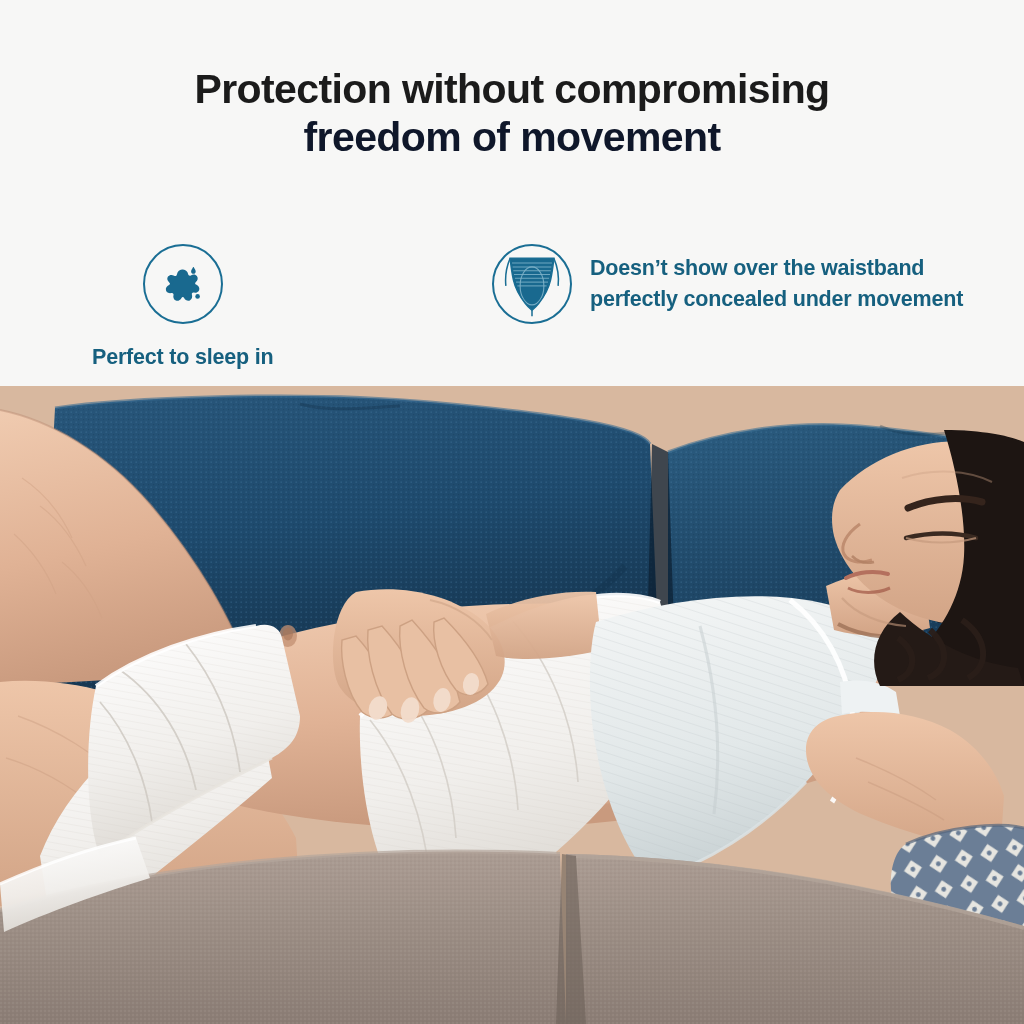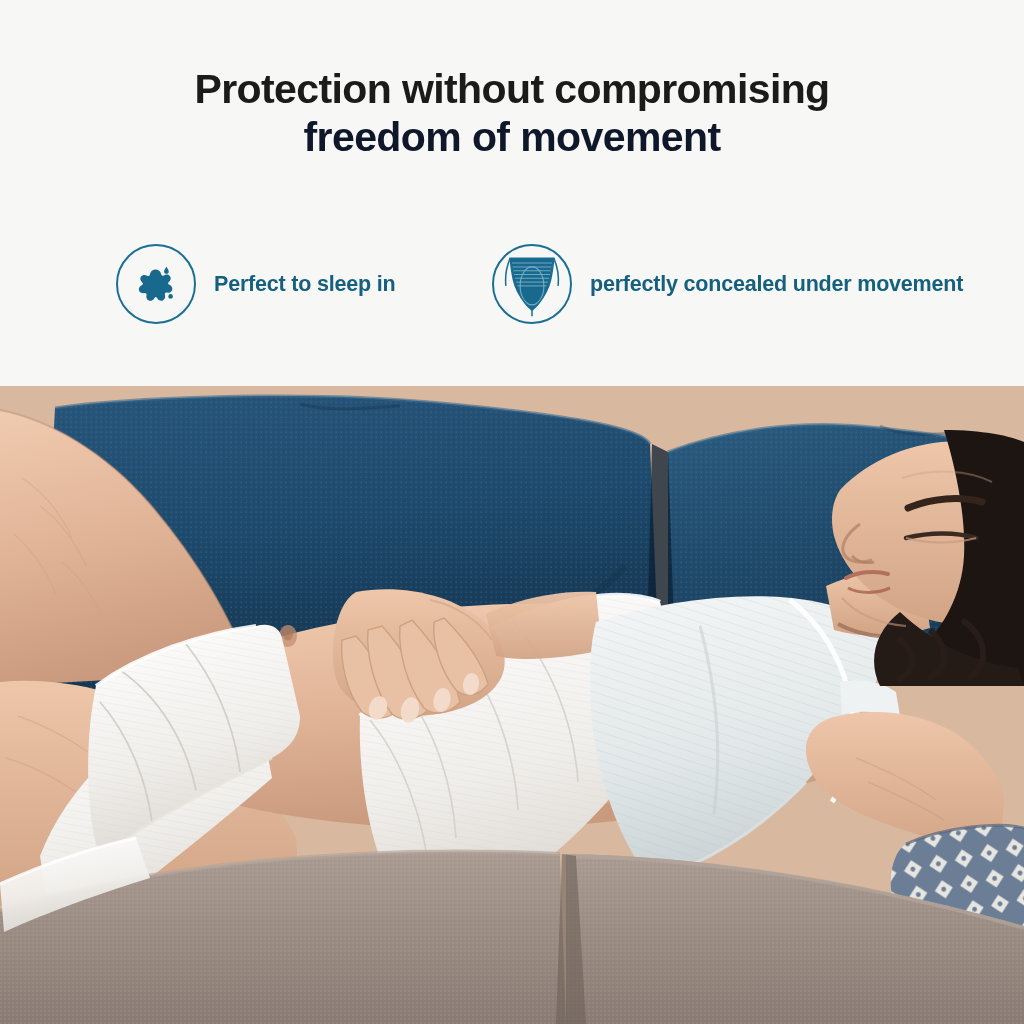--- a/index.html
+++ b/index.html
@@ -43,21 +43,21 @@
   .features {
     position:absolute;
     left:0; top:240px; width:1024px; height:110px;
   }
   .feature {
     position:absolute;
     display:flex;
     align-items:center;
     gap:18px;
   }
-  .feature-1 { left:116px; top:4px; }
+  .feature-1 { left:92px; top:4px;flex-direction:column; }
   .feature-2 { left:492px; top:4px; }
 
   .icon-circle {
     width:80px; height:80px;
     flex:0 0 80px;
     border:2px solid #1a6e94;
     border-radius:50%;
     display:flex;
     align-items:center;
     justify-content:center;
@@ -140,20 +140,21 @@
 
             <path d="M17 13 h46 c0 0 -1.5 14 -3.5 23 c-2.2 9.8 -6.5 17 -12.5 24.5 c-2.6 3.3 -5.2 5.6 -7 7.2 c-1.8 -1.6 -4.4 -3.9 -7 -7.2 C27 53 22.7 45.8 20.5 36 C18.5 27 17 13 17 13 z" fill="none" stroke="#1a6e94" stroke-width="1.6"></path>
 
             <path d="M17 13 C13 22 11.5 32 12.5 42" fill="none" stroke="#1a6e94" stroke-width="1.6"></path>
             <path d="M63 13 C67 22 68.5 32 67.5 42" fill="none" stroke="#1a6e94" stroke-width="1.6"></path>
 
             <line x1="40" y1="67.7" x2="40" y2="74" stroke="#1a6e94" stroke-width="1.6"></line>
           </svg>
         </div>
         <div class="feature-text">
+          <span>Doesn’t show over the waistband</span>
           <span>perfectly concealed under movement</span>
         </div>
       </div>
 
     </div>
   </div>
 
   <div class="photo">
     <svg viewBox="0 0 1024 638" preserveAspectRatio="none" aria-hidden="true">
       <defs>

